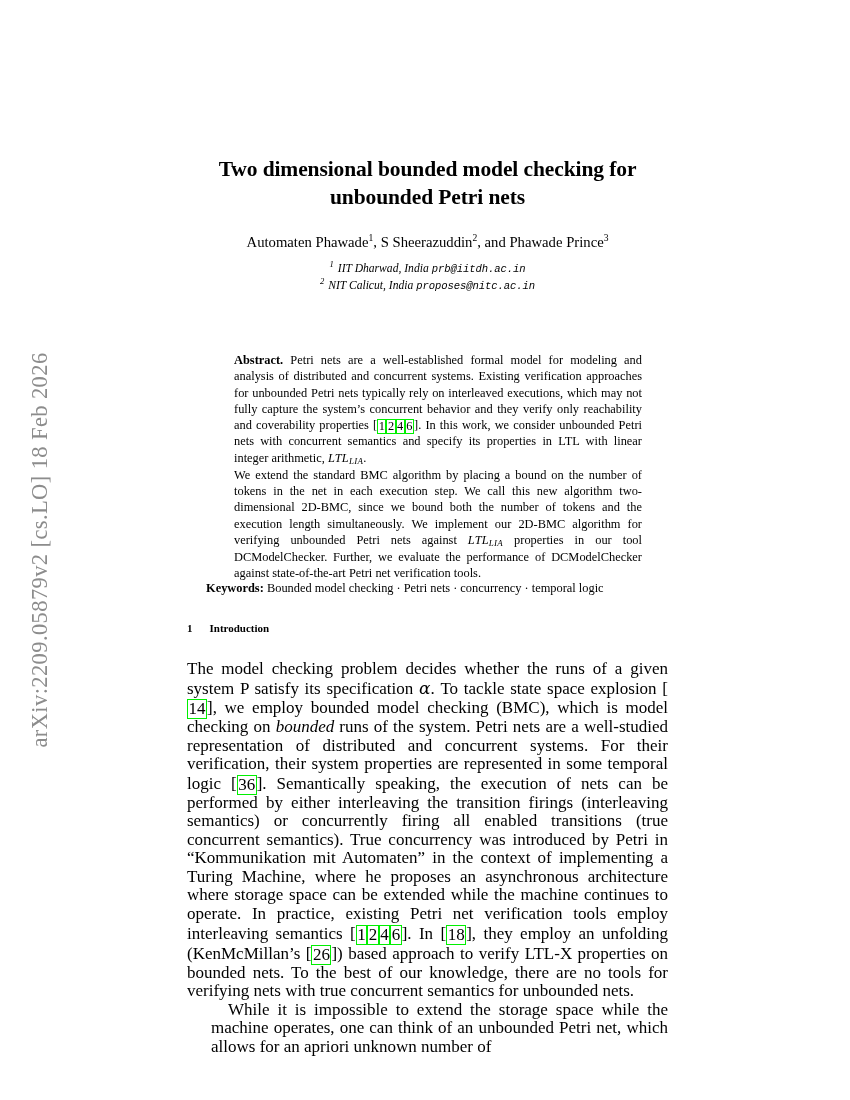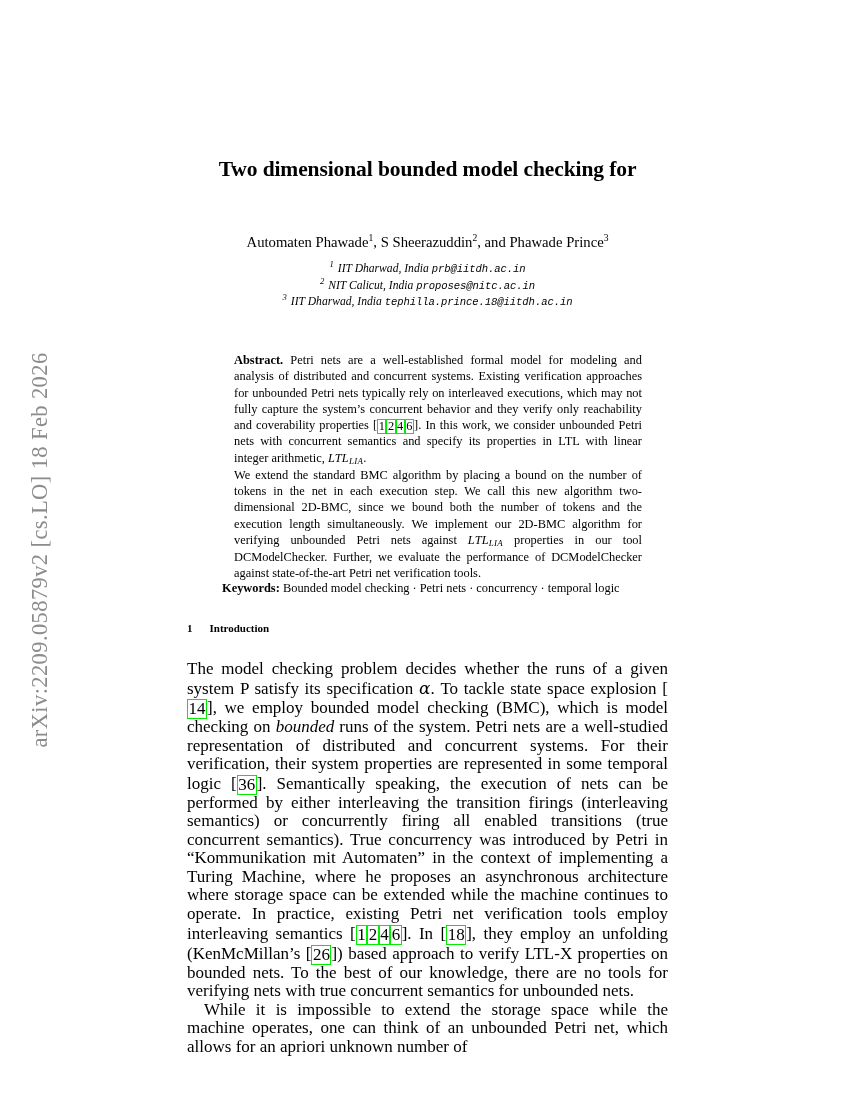--- a/index.html
+++ b/index.html
@@ -115,21 +115,21 @@
   }
   #abstract-block p { margin: 0; }
   .abs-head {
     font-weight: bold;
   }
   .abs-head::after { content: " "; }
 
   
   #keywords-block {
     position: absolute;
-    left: 222px;
+    left: 206px;
     top: 580px;
     width: 408px;
     font-size: 12.4px;
     line-height: 16.25px;
   }
   .kw-head { font-weight: bold; }
 
   
   #section-1 {
     position: absolute;
@@ -146,21 +146,21 @@
     position: absolute;
     left: 187px;
     top: 660px;
     width: 481px;
     font-size: 17px;
     line-height: 18.55px;
     text-align: justify;
     text-justify: inter-word;
   }
   #body-block p { margin: 0; }
-  #body-block p.indent { text-indent: 17px; }
+  #body-block p.indent { text-indent: 17px; margin-left: 24px; }
 
   
   .cite-box {
     display: inline-block;
     border: 1px solid #00ef00;
     line-height: 1;
     padding: 0px 0.5px 1px 0.5px;
     margin: 0 0px;
     position: relative;
     top: 1px;
@@ -187,39 +187,36 @@
 <body>
 
 <div id="arxiv-stamp">
   <div class="stamp-text">arXiv:2209.05879v2  [cs.LO]  18 Feb 2026</div>
 </div>
 
 <div id="page">
 
   <div id="title-block">
     <div class="title-line">Two dimensional bounded model checking for</div>
+    <div class="title-line">unbounded Petri nets</div>
   </div>
 
   <div id="authors-block">
     <span>Automaten Phawade</span><sup class="afn">1</sup><span>, </span><span>S Sheerazuddin</span><sup class="afn">2</sup><span>, and </span><span>Phawade Prince</span><sup class="afn">3</sup>
   </div>
 
   <div id="affiliations-block">
     <div class="aff-line">
       <span class="aff-mark">1</span><span>IIT Dharwad, India</span>
       <span class="mono">prb@iitdh.ac.in</span>
     </div>
     <div class="aff-line">
       <span class="aff-mark">2</span><span>NIT Calicut, India</span>
       <span class="mono">proposes@nitc.ac.in</span>
     </div>
-    <div class="aff-line">
-      <span class="aff-mark">3</span><span>IIT Dharwad, India</span>
-      <span class="mono">tephilla.prince.18@iitdh.ac.in</span>
-    </div>
   </div>
 
   <div id="abstract-block">
     <p><span class="abs-head">Abstract.</span><span>Petri nets are a well-established formal model for modeling and analysis of distributed and concurrent systems. Existing verification approaches for unbounded Petri nets typically rely on interleaved executions, which may not fully capture the system’s concurrent behavior and they verify only reachability and coverability properties [</span><span class="cite-box">1</span><span class="cite-box">2</span><span class="cite-box">4</span><span class="cite-box">6</span><span>]. In this work, we consider unbounded Petri nets with concurrent semantics and specify its properties in LTL with linear integer arithmetic, </span><span class="math"><span>LTL</span><sub>LIA</sub></span><span>.</span></p>
     <p><span>We extend the standard BMC algorithm by placing a bound on the number of tokens in the net in each execution step. We call this new algorithm two-dimensional 2D-BMC, since we bound both the number of tokens and the execution length simultaneously. We implement our 2D-BMC algorithm for verifying unbounded Petri nets against </span><span class="math"><span>LTL</span><sub>LIA</sub></span><span> properties in our tool DCModelChecker. Further, we evaluate the performance of DCModelChecker against state-of-the-art Petri net verification tools.</span></p>
   </div>
 
   <div id="keywords-block">
     <span class="kw-head">Keywords:</span>
     <span>Bounded model checking</span><span class="kwsep">·</span><span>Petri nets</span><span class="kwsep">·</span><span>concurrency</span><span class="kwsep">·</span><span>temporal logic</span>

